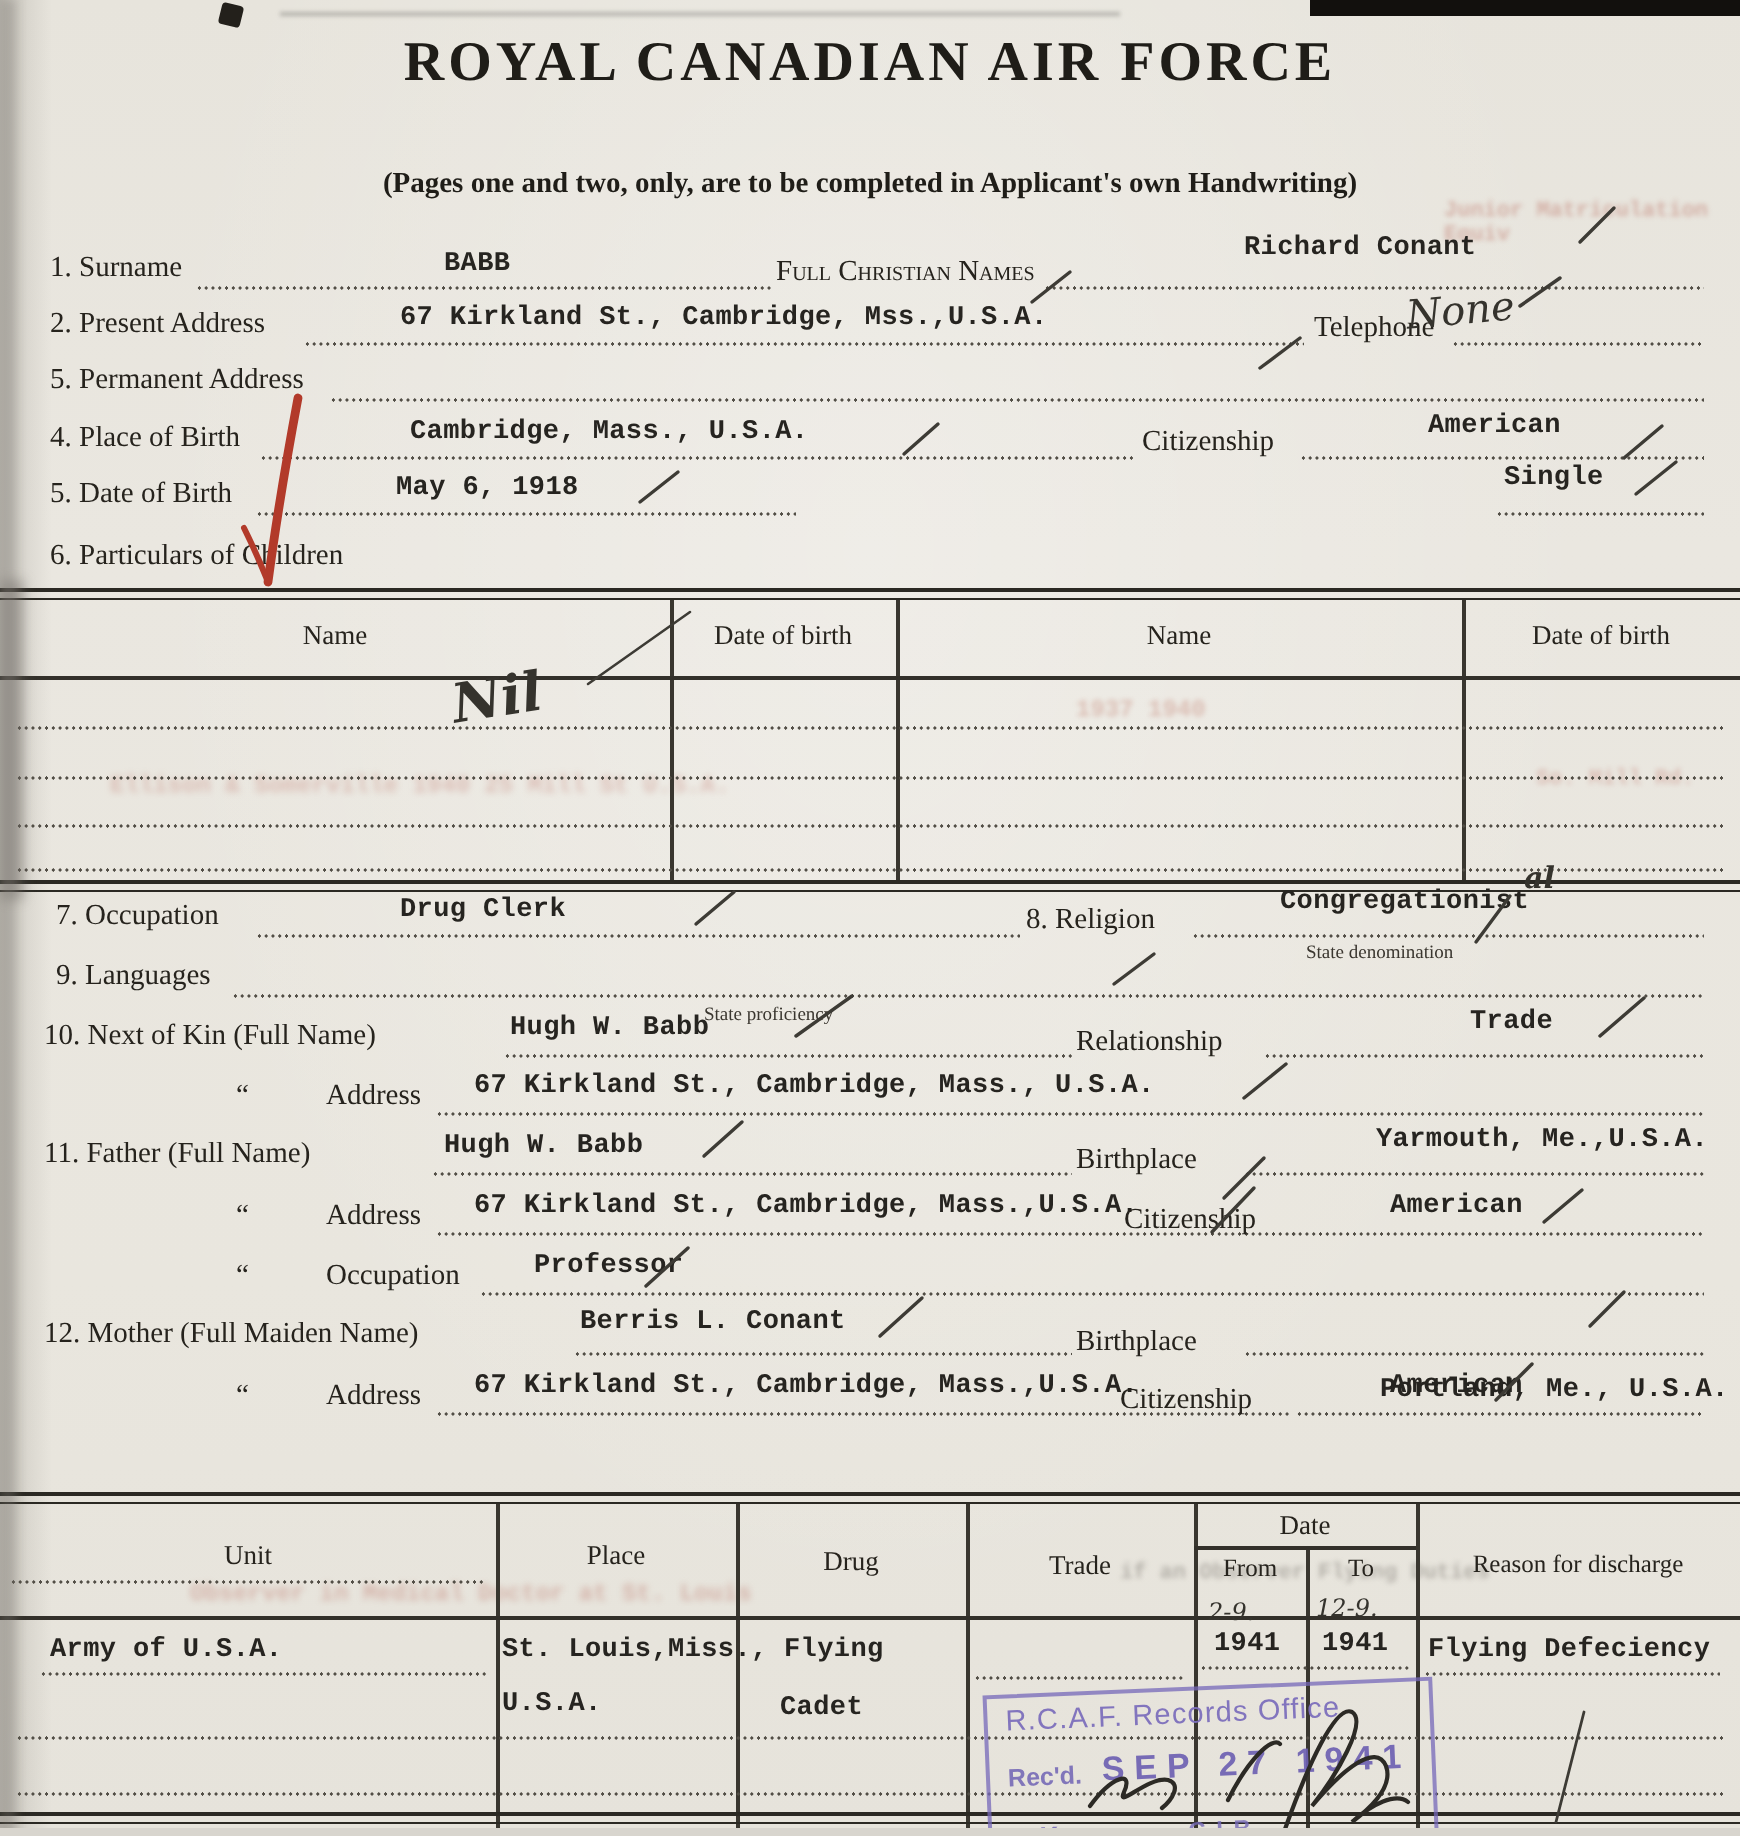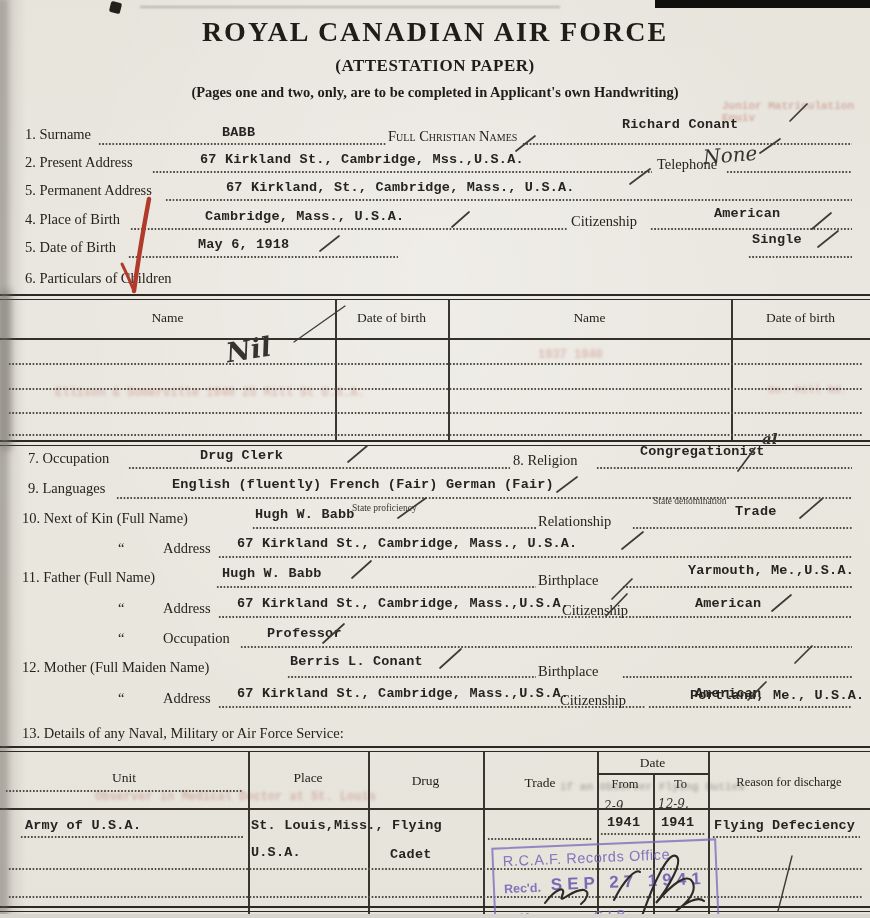--- a/index.html
+++ b/index.html
@@ -45,40 +45,38 @@
   <div class="abs" style="left:140px;top:6px;width:420px;height:2px;background:rgba(90,88,82,.35);filter:blur(1px);"></div>
 
   <div class="bleed" style="left:722px;top:100px;font-size:11px;color:rgba(186,110,98,.45);filter:blur(1.3px);width:150px;white-space:normal;">Junior Matriculation Equiv</div>
   <div class="bleed" style="left:538px;top:348px;font-size:12px;color:rgba(190,115,100,.38);filter:blur(1.4px);">1937 1940</div>
   <div class="bleed" style="left:55px;top:386px;font-size:12px;color:rgba(188,112,100,.35);filter:blur(1.5px);">Ellison &amp; Somerville 1940 25 Mill St U.S.A.</div>
   <div class="bleed" style="left:768px;top:384px;font-size:11px;color:rgba(188,112,100,.35);filter:blur(1.4px);">So. Mill Rd.</div>
   <div class="bleed" style="left:95px;top:790px;font-size:12px;color:rgba(186,110,98,.4);filter:blur(1.5px);">Observer in Medical Doctor at St. Louis</div>
   <div class="bleed" style="left:560px;top:781px;font-size:11px;color:rgba(120,115,108,.45);filter:blur(1.4px);">if an Observer Flying Duties</div>
 
   <div class="title" style="top:16px;font-size:28px;letter-spacing:2px;">ROYAL CANADIAN AIR FORCE</div>
-  <div class="title" style="top:56px;font-size:17px;letter-spacing:.5px;">(ATTESTATION PAPER)</div>
   <div class="title" style="top:84px;font-size:14.5px;">(Pages one and two, only, are to be completed in Applicant's own Handwriting)</div>
 
   <div class="lbl" style="left:25px;top:126px;">1. Surname</div>
   <div class="dots" style="left:98px;top:143px;width:288px;"></div>
   <div class="typed" style="left:222px;top:125px;">BABB</div>
   <div class="lbl" style="left:388px;top:128px;font-variant:small-caps;">Full Christian Names</div>
   <div class="dots" style="left:522px;top:143px;width:330px;"></div>
   <div class="typed" style="left:622px;top:117px;">Richard Conant</div>
 
   <div class="lbl" style="left:25px;top:154px;">2. Present Address</div>
   <div class="dots" style="left:152px;top:171px;width:500px;"></div>
   <div class="typed" style="left:200px;top:152px;">67 Kirkland St., Cambridge, Mss.,U.S.A.</div>
   <div class="lbl" style="left:657px;top:156px;">Telephone</div>
   <div class="dots" style="left:726px;top:171px;width:126px;"></div>
   <div class="hand" style="left:703px;top:143px;font-size:20px;transform:rotate(-5deg);">None</div>
 
   <div class="lbl" style="left:25px;top:182px;">5. Permanent Address</div>
   <div class="dots" style="left:165px;top:199px;width:687px;"></div>
-  <div class="typed" style="left:226px;top:180px;">67 Kirkland, St., Cambridge, Mass., U.S.A.</div>
 
   <div class="lbl" style="left:25px;top:211px;">4. Place of Birth</div>
   <div class="dots" style="left:130px;top:228px;width:438px;"></div>
   <div class="typed" style="left:205px;top:209px;">Cambridge, Mass., U.S.A.</div>
   <div class="lbl" style="left:571px;top:213px;">Citizenship</div>
   <div class="dots" style="left:650px;top:228px;width:202px;"></div>
   <div class="typed" style="left:714px;top:206px;">American</div>
 
   <div class="lbl" style="left:25px;top:239px;">5. Date of Birth</div>
   <div class="dots" style="left:128px;top:256px;width:270px;"></div>
@@ -104,25 +102,24 @@
   <div class="hand" style="left:226px;top:334px;font-size:27px;transform:rotate(-9deg);font-weight:700;">Nil</div>
   <div class="dbl" style="left:0;top:440px;width:870px;"></div>
 
   <div class="lbl" style="left:28px;top:450px;">7. Occupation</div>
   <div class="dots" style="left:128px;top:467px;width:382px;"></div>
   <div class="typed" style="left:200px;top:448px;">Drug Clerk</div>
   <div class="lbl" style="left:513px;top:452px;">8. Religion</div>
   <div class="dots" style="left:596px;top:467px;width:256px;"></div>
   <div class="typed" style="left:640px;top:444px;">Congregationist</div>
   <div class="hand" style="left:762px;top:430px;font-size:15px;font-weight:700;">al</div>
-  <div class="small-lbl" style="left:653px;top:472px;margin-top:24px;">State denomination</div>
+  <div class="small-lbl" style="left:653px;top:472px;">State denomination</div>
 
   <div class="lbl" style="left:28px;top:480px;">9. Languages</div>
   <div class="dots" style="left:116px;top:497px;width:736px;"></div>
-  <div class="typed" style="left:172px;top:477px;">English (fluently) French (Fair) German (Fair)</div>
   <div class="small-lbl" style="left:352px;top:503px;">State proficiency</div>
 
   <div class="lbl" style="left:22px;top:510px;">10. Next of Kin (Full Name)</div>
   <div class="dots" style="left:252px;top:527px;width:284px;"></div>
   <div class="typed" style="left:255px;top:507px;">Hugh W. Babb</div>
   <div class="lbl" style="left:538px;top:513px;">Relationship</div>
   <div class="dots" style="left:632px;top:527px;width:220px;"></div>
   <div class="typed" style="left:735px;top:504px;">Trade</div>
 
   <div class="lbl" style="left:118px;top:540px;">“</div>
@@ -158,21 +155,20 @@
   <div class="typed" style="left:690px;top:652px;margin-top:36px;">Portland, Me., U.S.A.</div>
 
   <div class="lbl" style="left:118px;top:690px;">“</div>
   <div class="lbl" style="left:163px;top:690px;">Address</div>
   <div class="dots" style="left:218px;top:706px;width:428px;"></div>
   <div class="typed" style="left:237px;top:686px;">67 Kirkland St., Cambridge, Mass.,U.S.A.</div>
   <div class="lbl" style="left:560px;top:692px;">Citizenship</div>
   <div class="dots" style="left:648px;top:706px;width:204px;"></div>
   <div class="typed" style="left:695px;top:686px;">American</div>
 
-  <div class="lbl" style="left:22px;top:725px;">13. Details of any Naval, Military or Air Force Service:</div>
 
   <div class="dbl" style="left:0;top:746px;width:870px;"></div>
   <div class="vline" style="left:248px;top:752px;height:166px;"></div>
   <div class="vline" style="left:368px;top:752px;height:166px;"></div>
   <div class="vline" style="left:483px;top:752px;height:166px;"></div>
   <div class="vline" style="left:597px;top:752px;height:166px;"></div>
   <div class="vline" style="left:653px;top:774px;height:144px;"></div>
   <div class="vline" style="left:708px;top:752px;height:166px;"></div>
 
   <div class="lbl hdr" style="left:0;top:770px;width:248px;text-align:center;">Unit</div>

